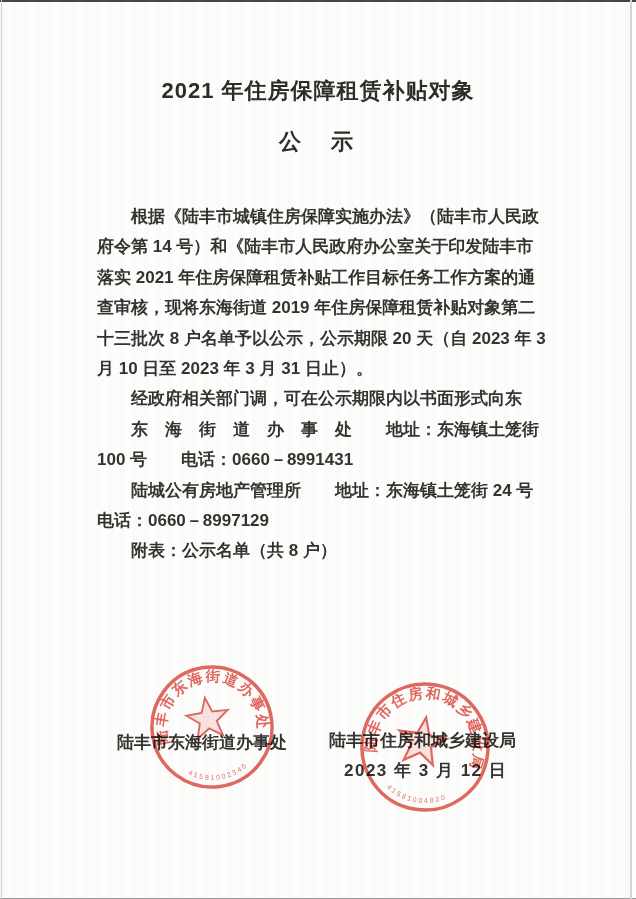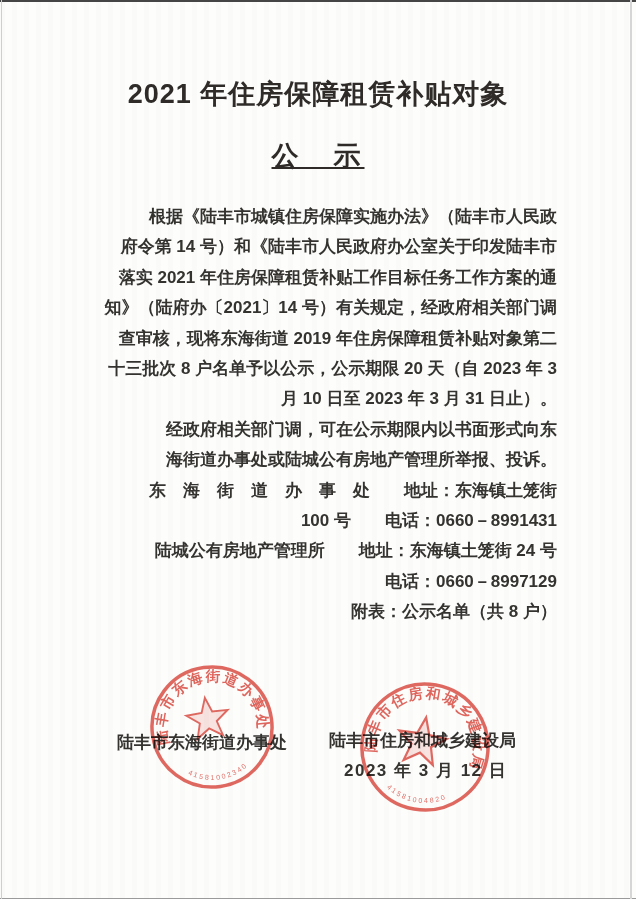--- a/index.html
+++ b/index.html
@@ -20,29 +20,29 @@
     color:var(--ink,#2e2b28);
   }
   
   .edge-top{position:absolute;top:0;left:0;width:100%;height:2px;background:#454545;}
   .edge-bottom{position:absolute;bottom:0;left:0;width:100%;height:1px;background:#9a9a9a;}
   .edge-left{position:absolute;top:0;left:1px;width:1px;height:100%;background:#cfcfcf;}
   .edge-right{position:absolute;top:0;left:630px;width:2px;height:100%;background:#d6d6d6;}
 
   .title{
     position:absolute;left:0;right:0;text-align:center;
-    font-weight:bold;font-size:27px;letter-spacing:1px;
+    font-weight:bold;font-size:22px;letter-spacing:1px;
     white-space:pre;color:#2e2b28;
   }
   .title-1{top:76px;}
-  .title-2{top:138px;letter-spacing:4px;text-decoration:underline;}
+  .title-2{top:127px;letter-spacing:4px;}
 
   .body-lines{
     position:absolute;top:202px;left:97px;width:460px;
-    font-size:17px;font-weight:bold;color:#343330;text-align:right;
+    font-size:17px;font-weight:bold;color:#343330;
   }
   .body-lines .line{
     height:30.4px;line-height:30.4px;white-space:pre;
   }
 
   .sig{
     position:absolute;font-size:17px;font-weight:bold;color:#343330;white-space:pre;
   }
   .sig-left{left:117px;top:731px;}
   .sig-right{left:329px;top:729px;}
@@ -72,26 +72,24 @@
   <div class="edge-left"></div>
   <div class="edge-right"></div>
 
   <div class="title title-1">2021 年住房保障租赁补贴对象</div>
   <div class="title title-2">公　示</div>
 
   <div class="body-lines">
       <div class="line">　　根据《陆丰市城镇住房保障实施办法》（陆丰市人民政</div>
       <div class="line">府令第 14 号）和《陆丰市人民政府办公室关于印发陆丰市</div>
       <div class="line">落实 2021 年住房保障租赁补贴工作目标任务工作方案的通</div>
-      <div class="line">知》（陆府办〔2021〕14 号）有关规定，经政府相关部门调</div>
       <div class="line">查审核，现将东海街道 2019 年住房保障租赁补贴对象第二</div>
       <div class="line">十三批次 8 户名单予以公示，公示期限 20 天（自 2023 年 3</div>
       <div class="line">月 10 日至 2023 年 3 月 31 日止）。</div>
       <div class="line">　　经政府相关部门调，可在公示期限内以书面形式向东</div>
-      <div class="line">海街道办事处或陆城公有房地产管理所举报、投诉。</div>
       <div class="line">　　东　海　街　道　办　事　处　　地址：东海镇土笼街</div>
       <div class="line">100 号　　电话：0660－8991431</div>
       <div class="line">　　陆城公有房地产管理所　　地址：东海镇土笼街 24 号</div>
       <div class="line">电话：0660－8997129</div>
       <div class="line">　　附表：公示名单（共 8 户）</div>
     </div>
 
   <div class="sig sig-left">陆丰市东海街道办事处</div>
   <div class="sig sig-right">陆丰市住房和城乡建设局</div>
   <div class="sig sig-date">2023 年 3 月 12 日</div>

